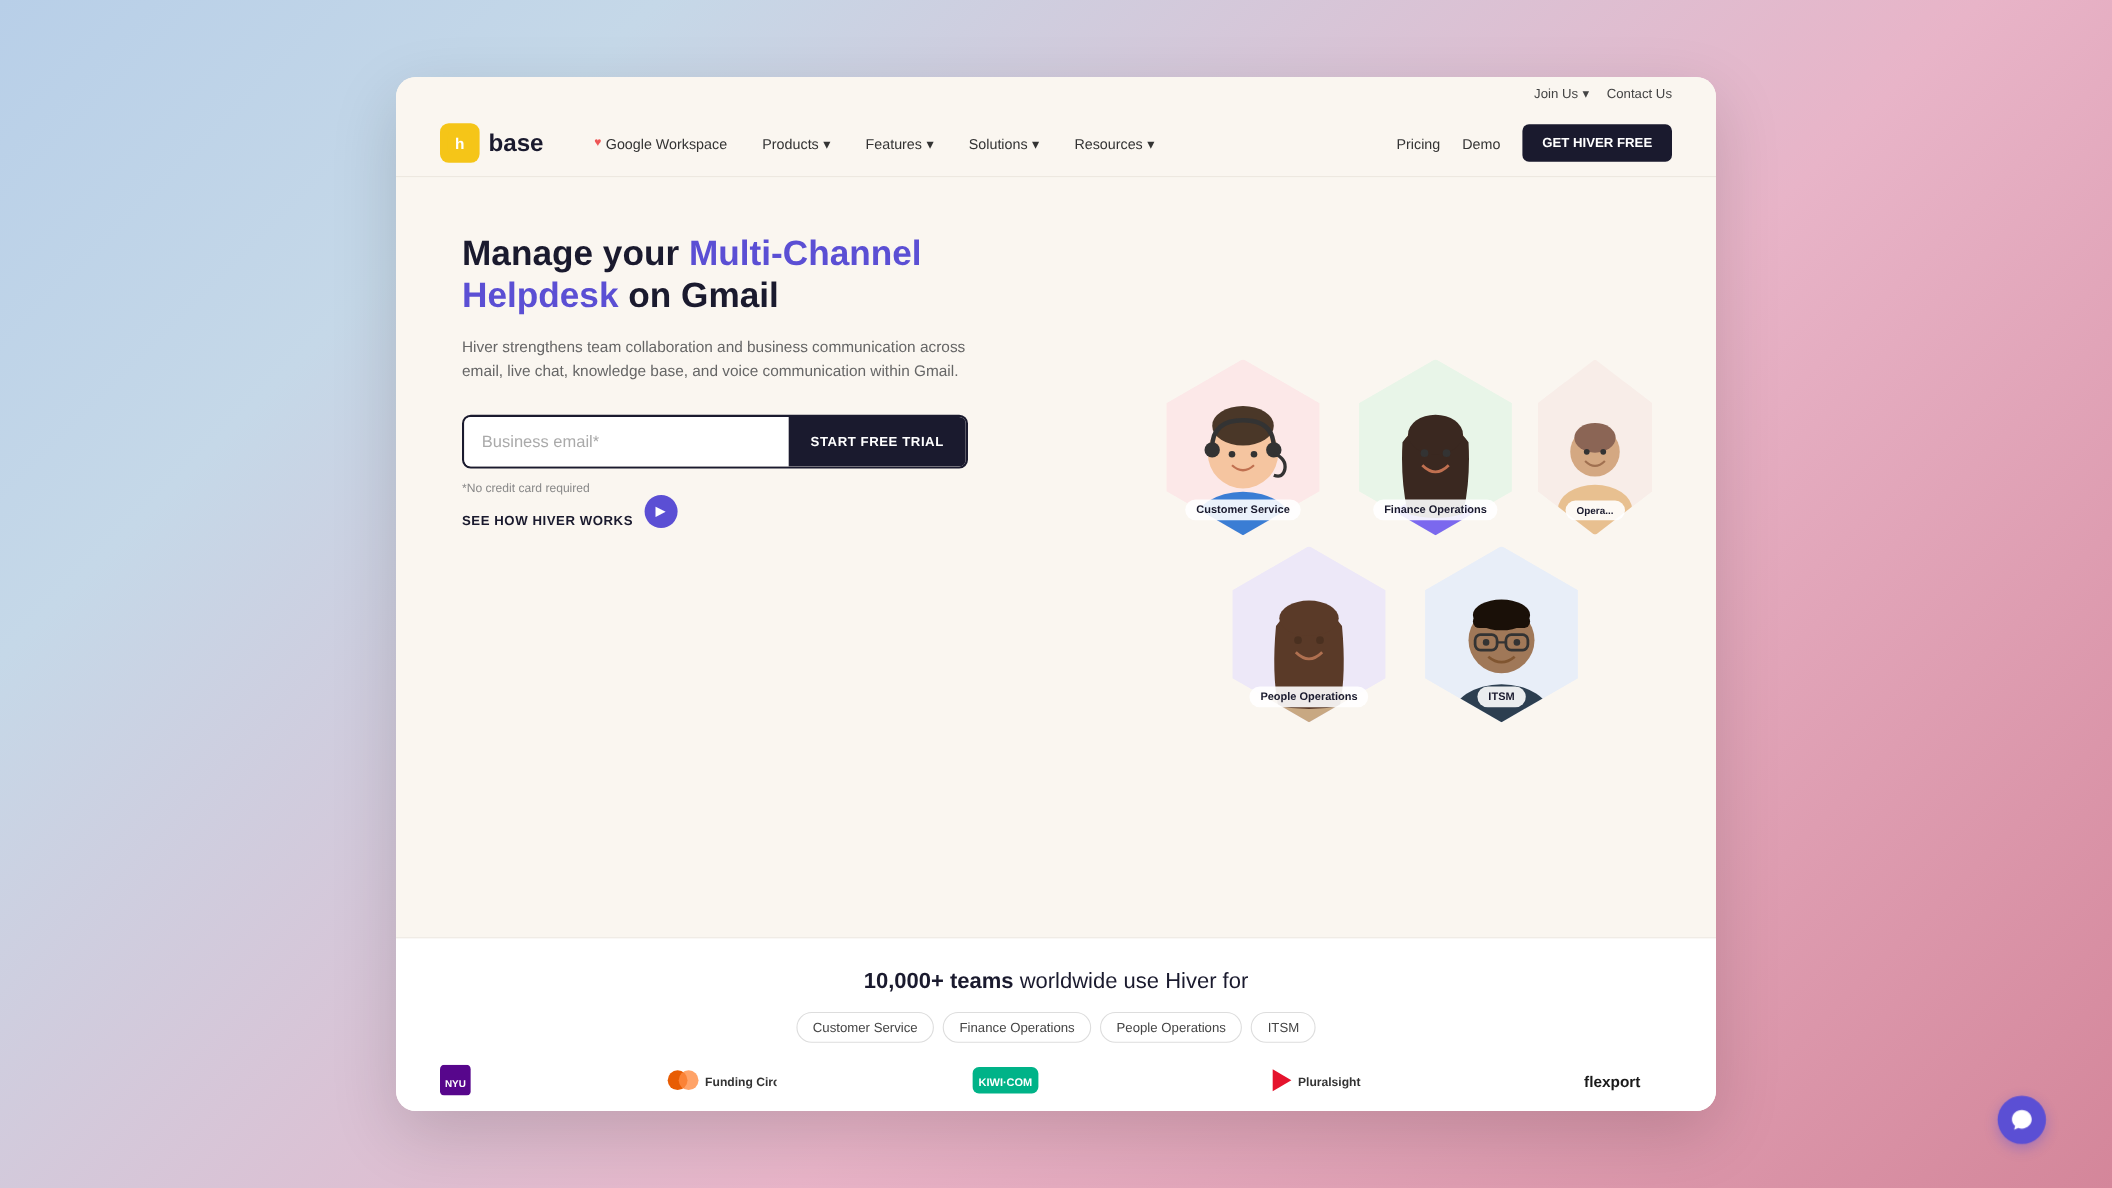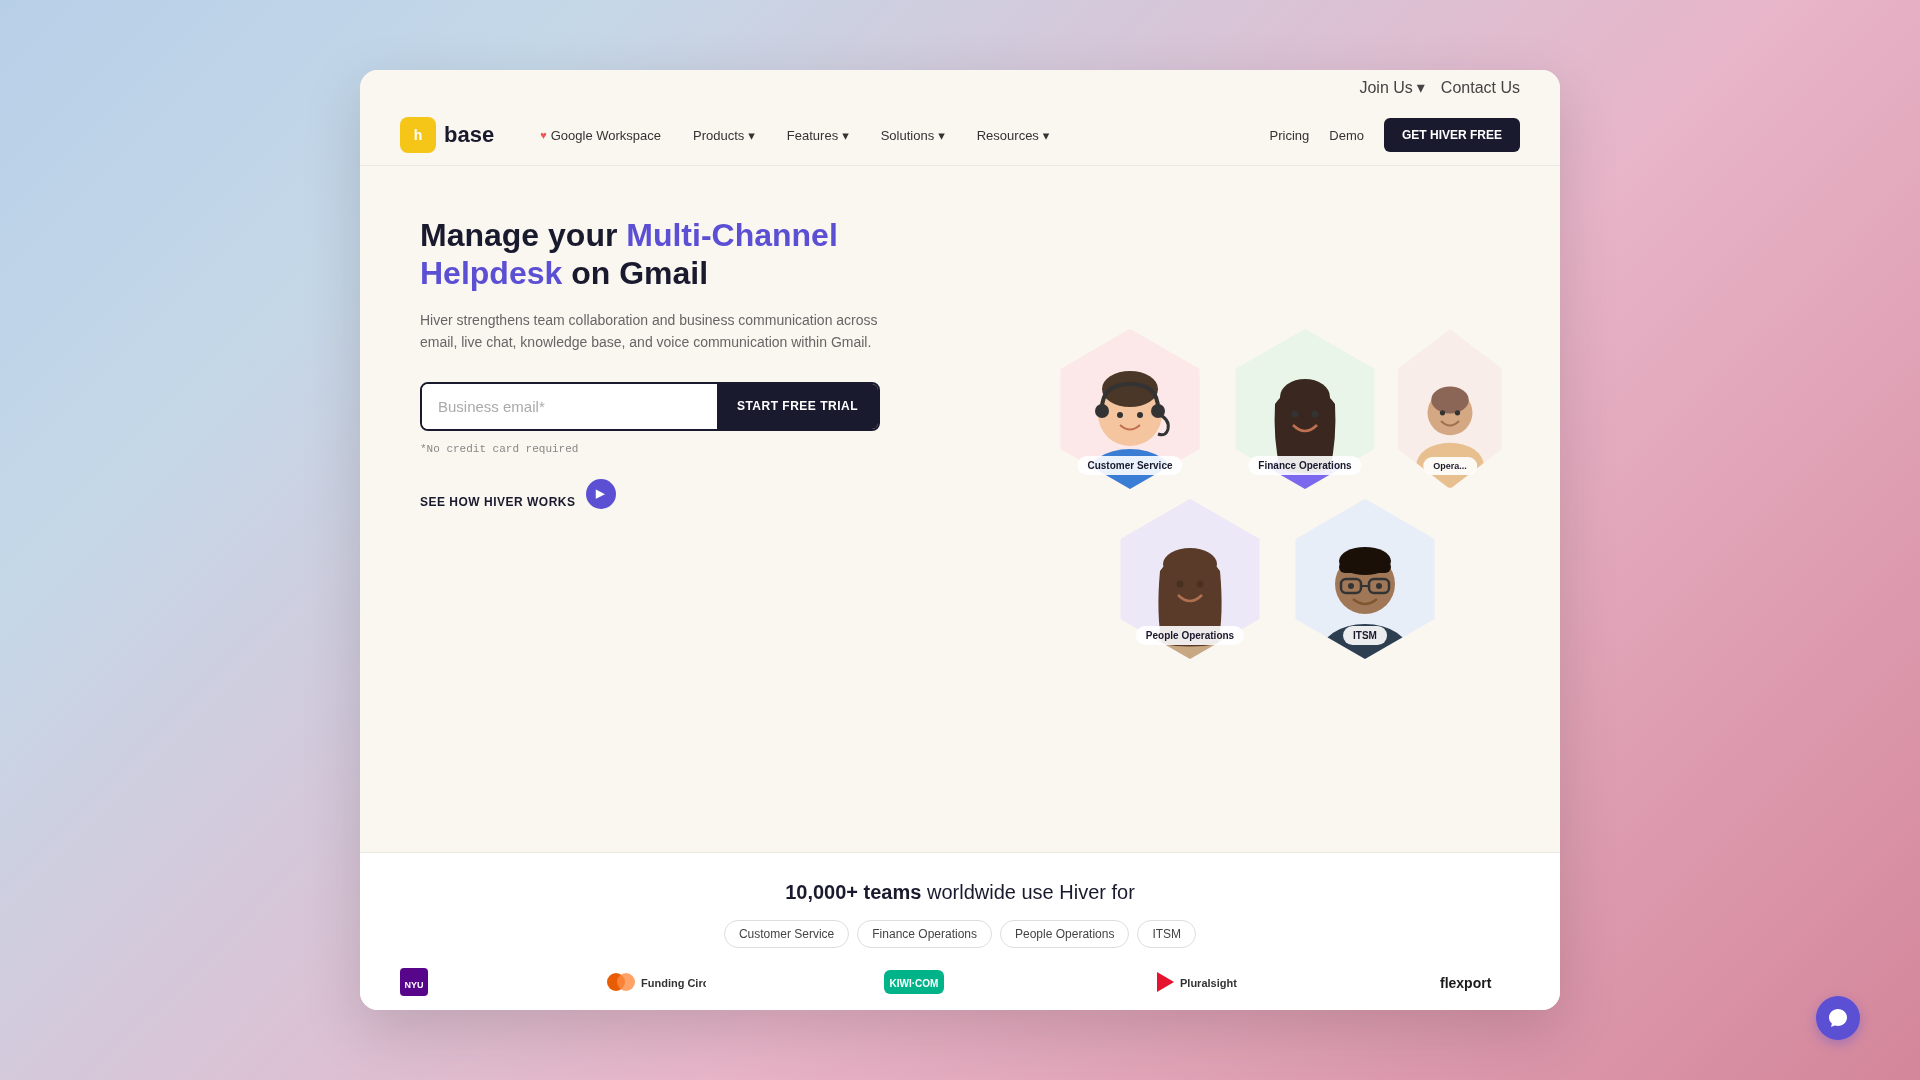--- a/index.html
+++ b/index.html
@@ -27,21 +27,21 @@
     .nav {
       background: #faf6f0;
       padding: 0 40px;
       border-bottom: 1px solid #ede8e0;
     }
     .nav-top {
       display: flex;
       justify-content: flex-end;
       padding: 8px 0;
       gap: 16px;
-      font-size: 16px;
+      font-size: 12px;
       color: #444;
     }
     .nav-top a {
       text-decoration: none;
       color: #444;
       display: flex;
       align-items: center;
       gap: 4px;
     }
     .nav-main {
@@ -174,22 +174,20 @@
       padding: 14px 20px;
       font-size: 12px;
       font-weight: 700;
       cursor: pointer;
       white-space: nowrap;
       letter-spacing: 0.5px;
     }
     .no-credit {
       font-size: 11px;
       color: #888;
-      margin-bottom: 24px;
-      font-family: Liberation Mono, monospace;
     }
     .see-how {
       display: flex;
       align-items: flex-end;
       gap: 10px;
       font-size: 12px;
       font-weight: 700;
       color: #1a1a2e;
       letter-spacing: 0.5px;
       cursor: pointer;

